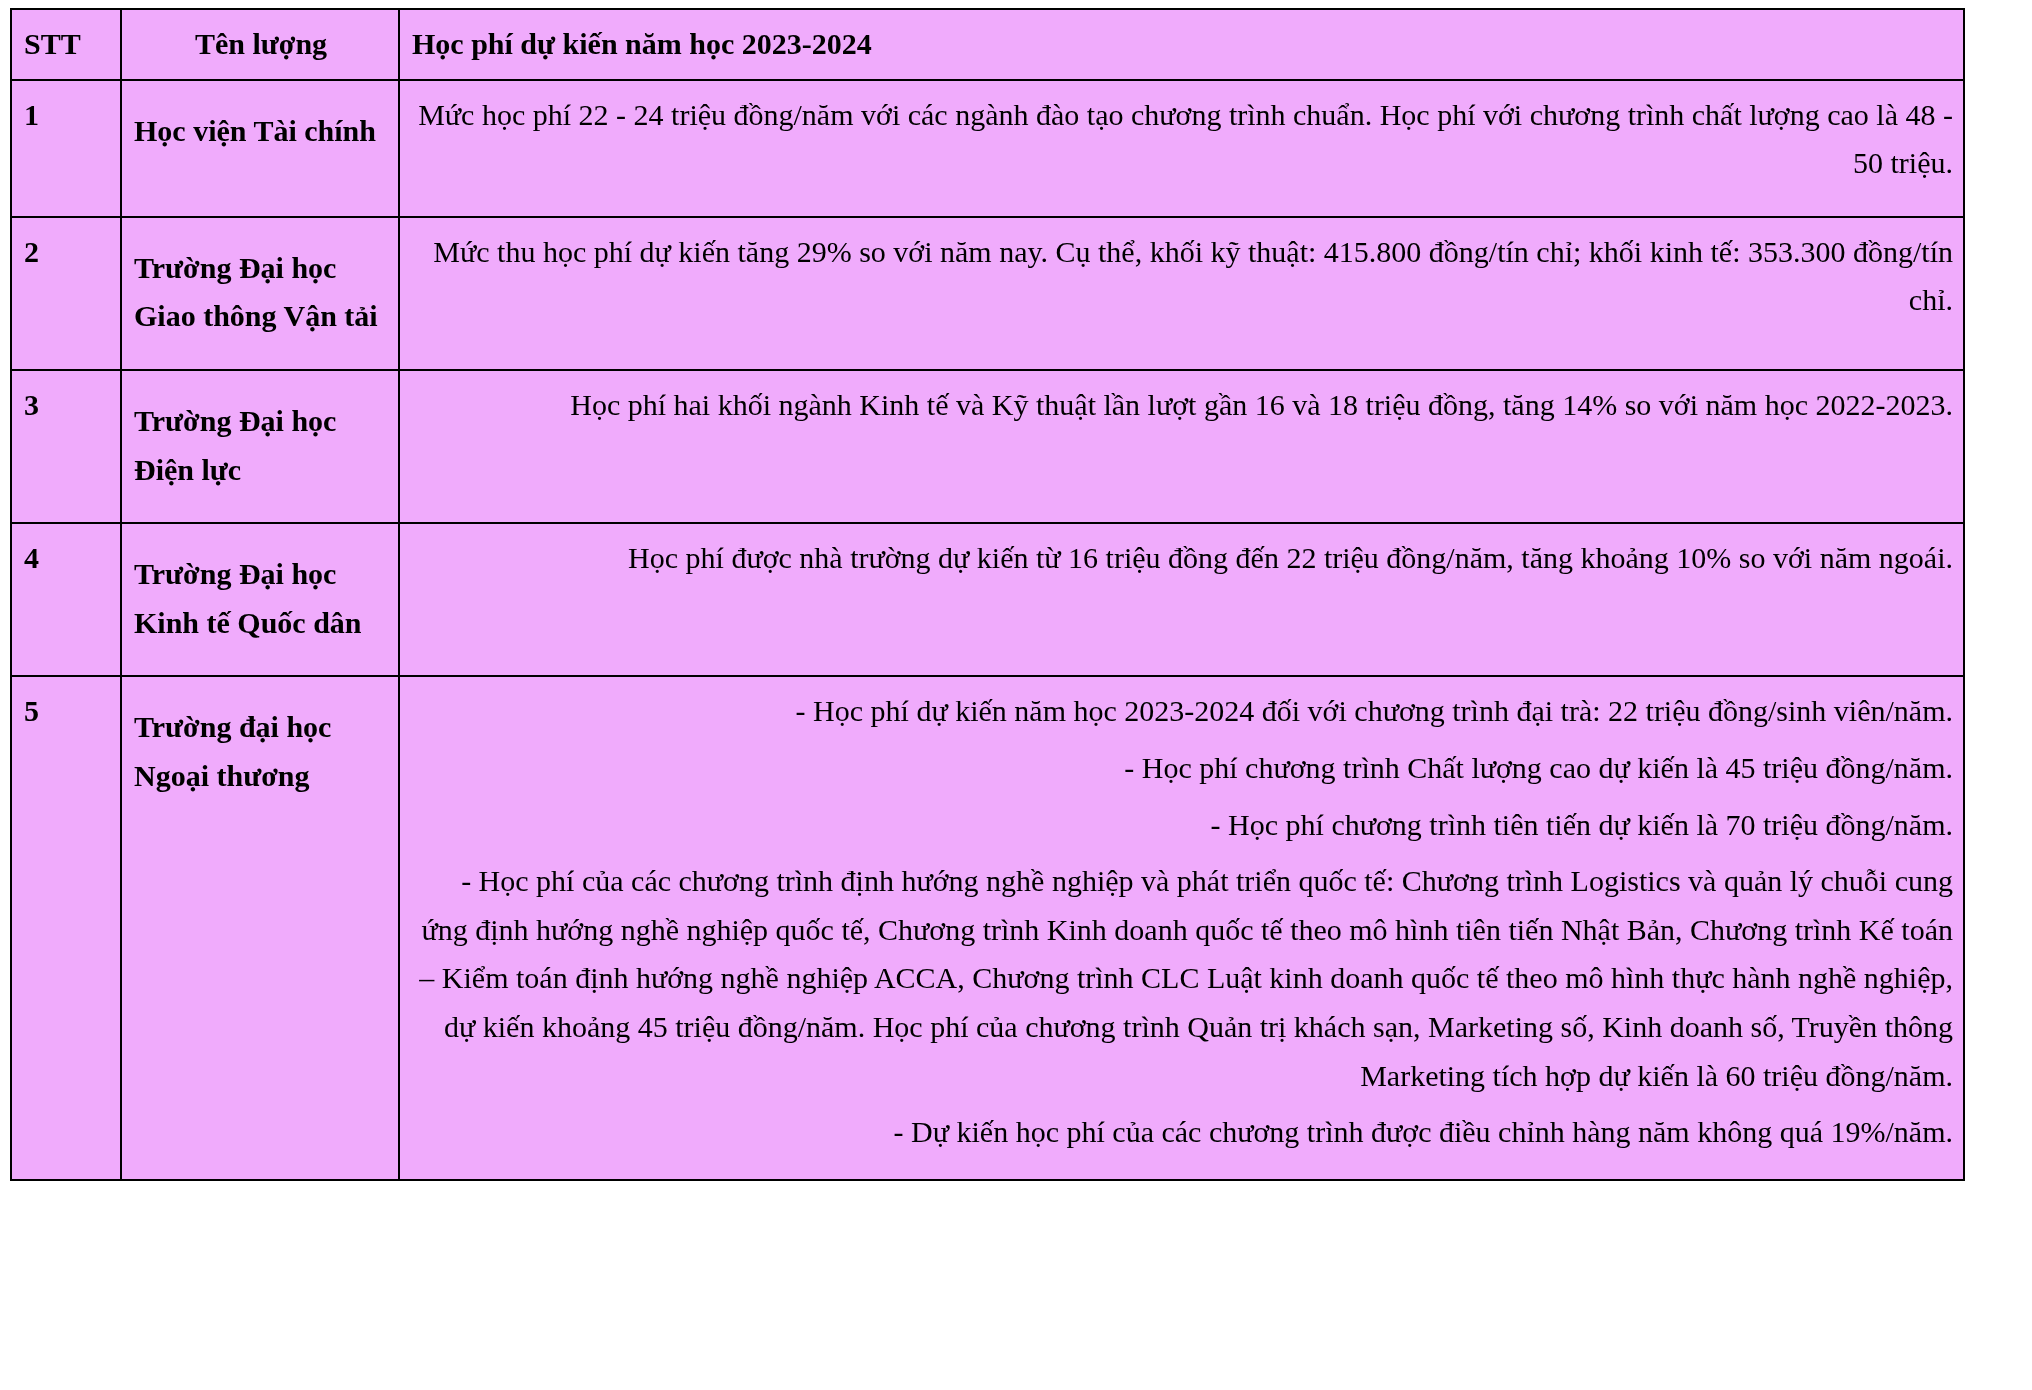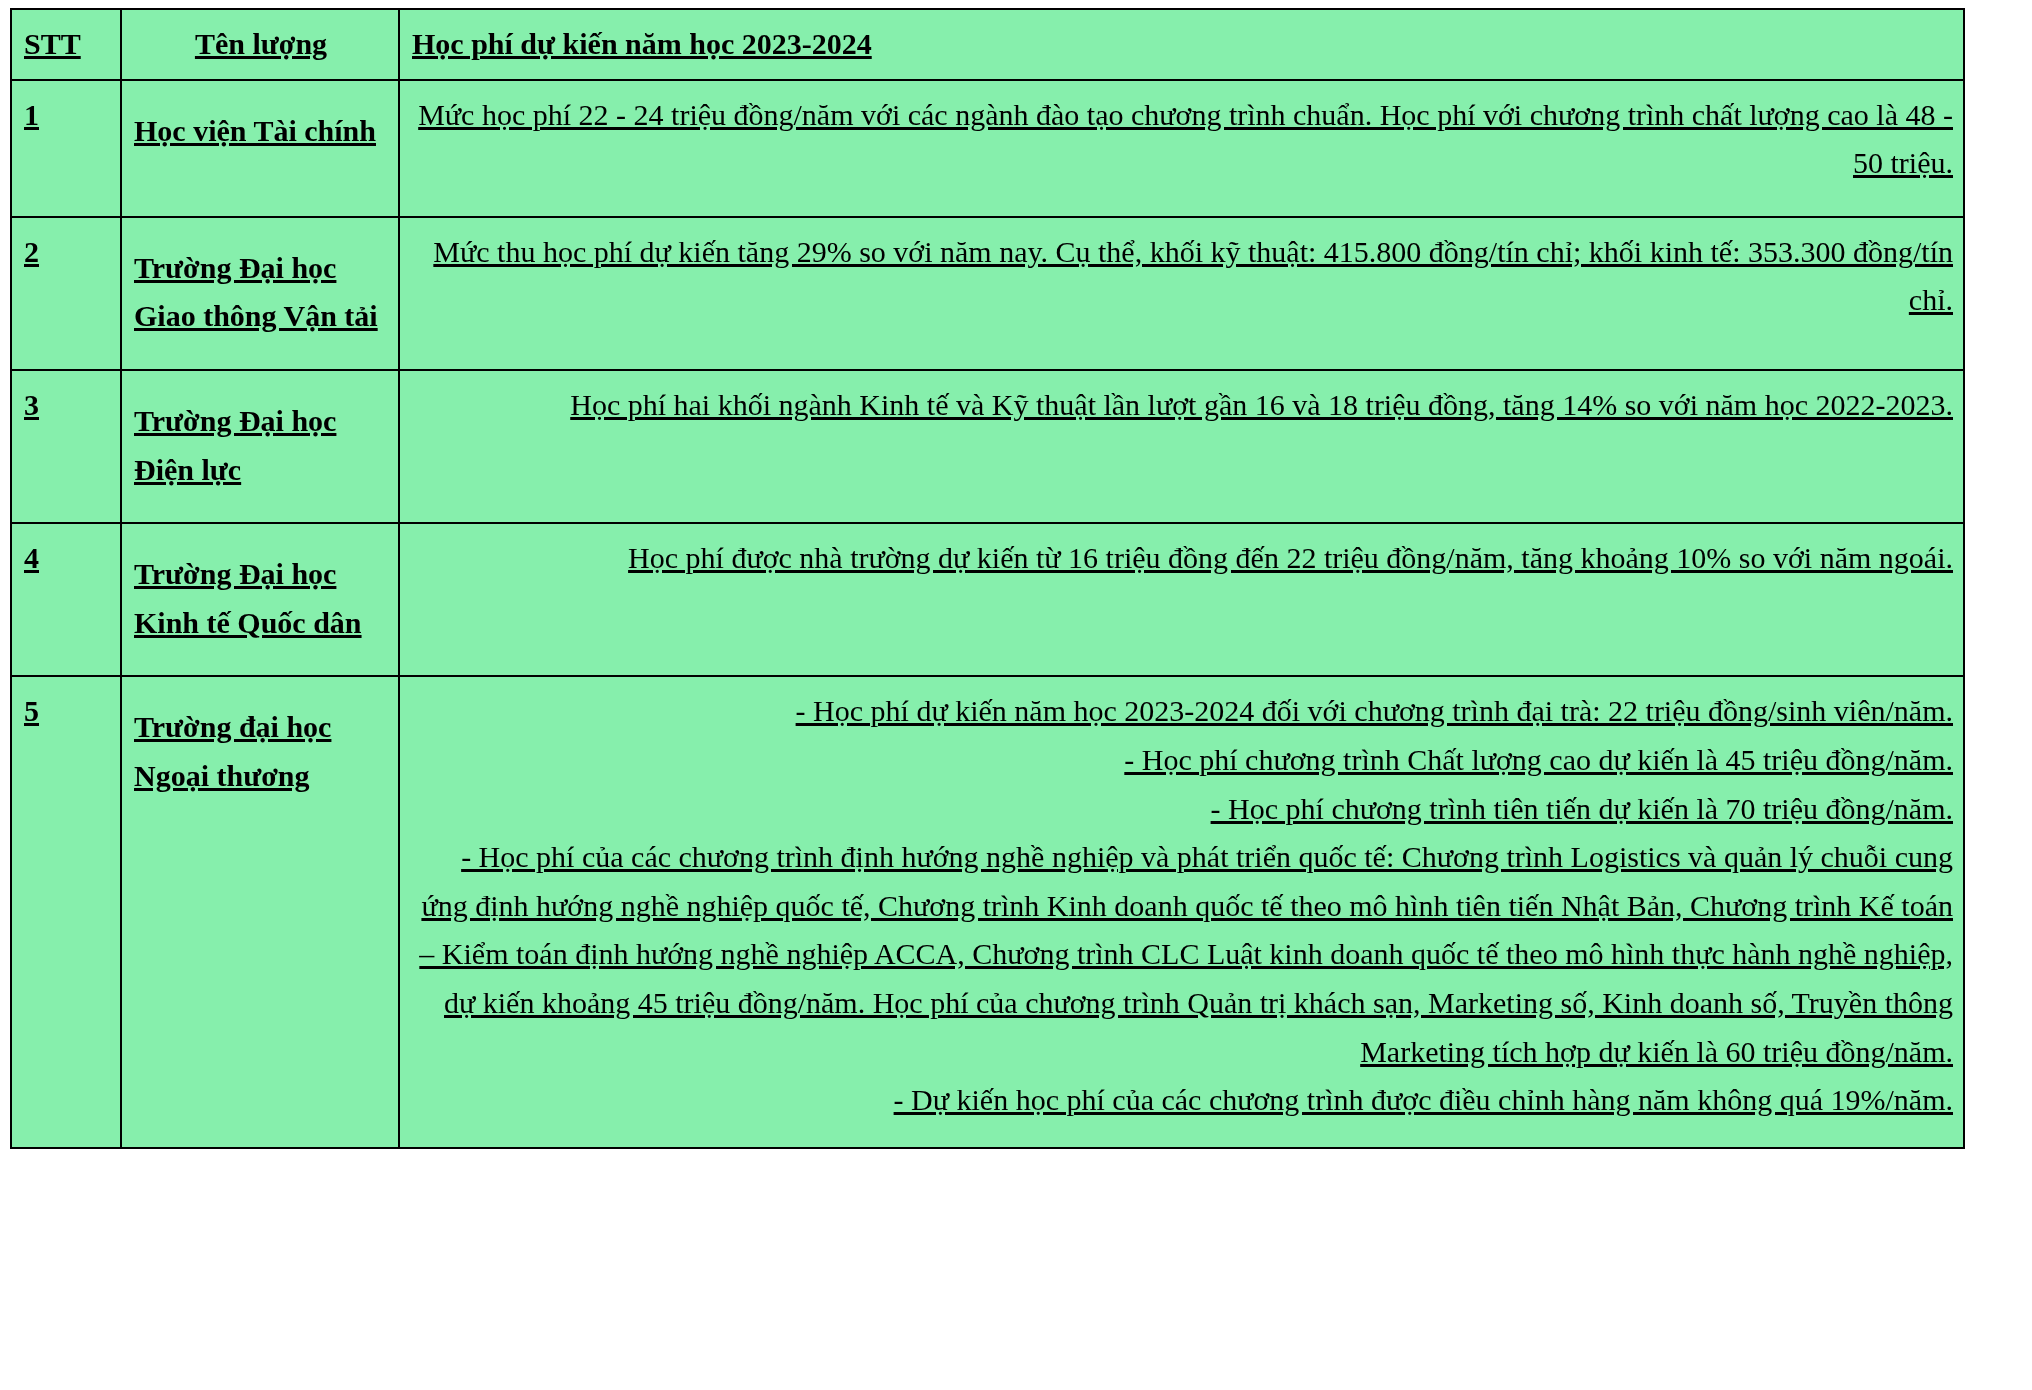--- a/index.html
+++ b/index.html
@@ -19,22 +19,21 @@
     position: relative;
     width: 2032px;
     height: 1390px;
     box-sizing: border-box;
     padding: 8px 0 0 10px;
   }
   table.fee-table {
     border-collapse: collapse;
     table-layout: fixed;
     width: 1953px;
-    background: #86efac;
-    text-decoration: underline;
+    background: #f0abfc;
   }
   table.fee-table td,
   table.fee-table th {
     border: 2px solid #000000;
     vertical-align: top;
     padding: 10px 10px 10px 12px;
     font-size: 30px;
     line-height: 1.62;
   }
   col.c-stt { width: 110px; }
@@ -77,21 +76,21 @@
   tbody tr.r1 td { padding-bottom: 28px; }
   tbody tr.r2 td { padding-bottom: 28px; }
   tbody tr.r3 td { padding-bottom: 28px; }
   tbody tr.r4 td { padding-bottom: 28px; }
   tbody tr.r5 td { padding-bottom: 22px; }
 
   .fee-para {
     margin: 0 0 0 0;
   }
   .fee-para + .fee-para {
-    margin-top: 0;
+    margin-top: 8px;
   }
 </style>
 </head>
 <body>
 
 <div class="page">
 
   <table class="fee-table">
     <colgroup>
       <col class="c-stt">

